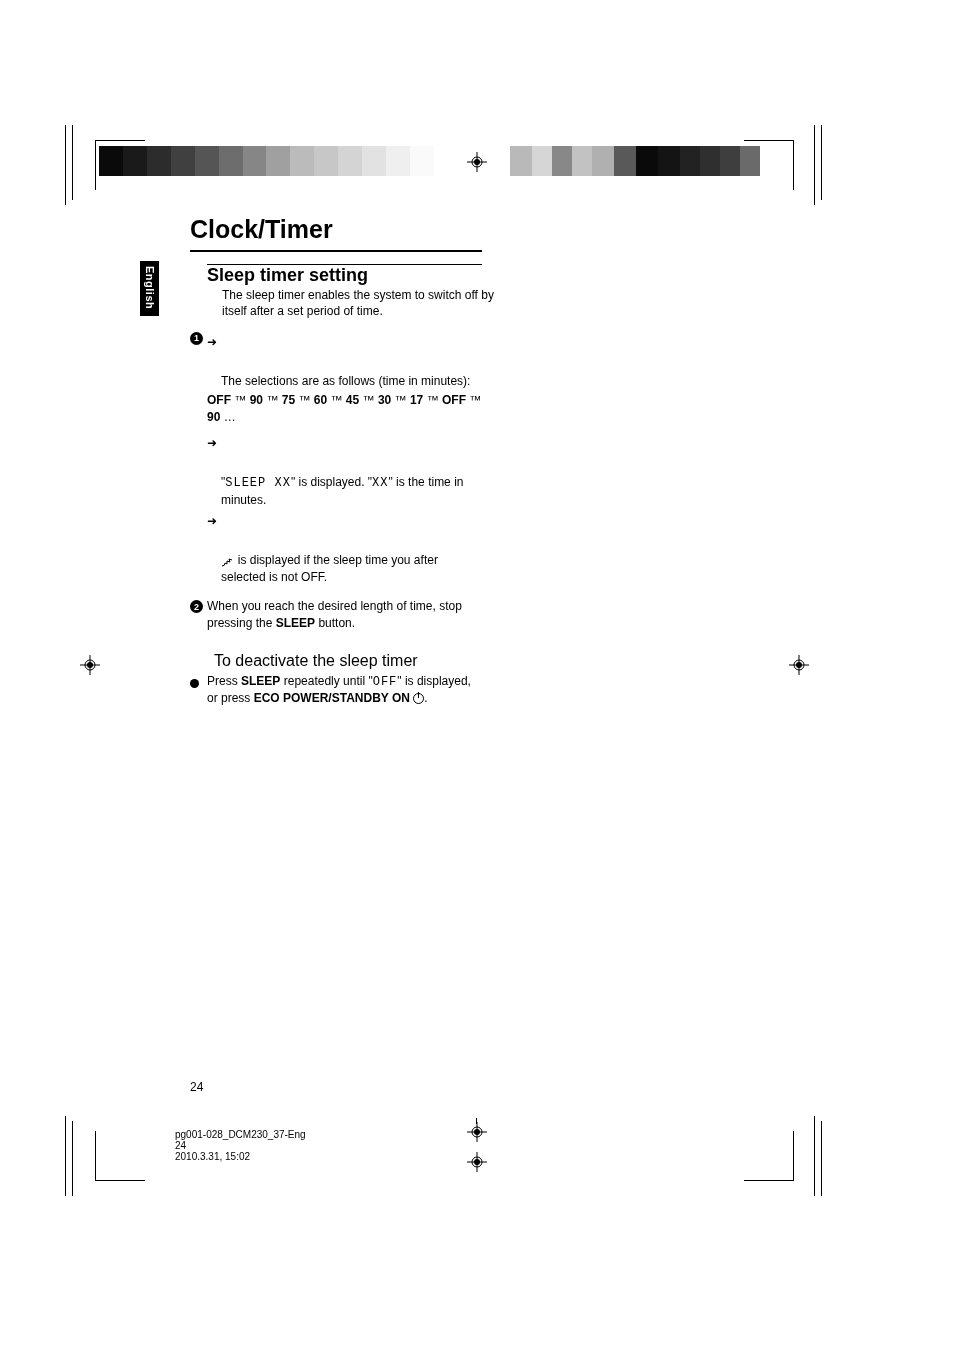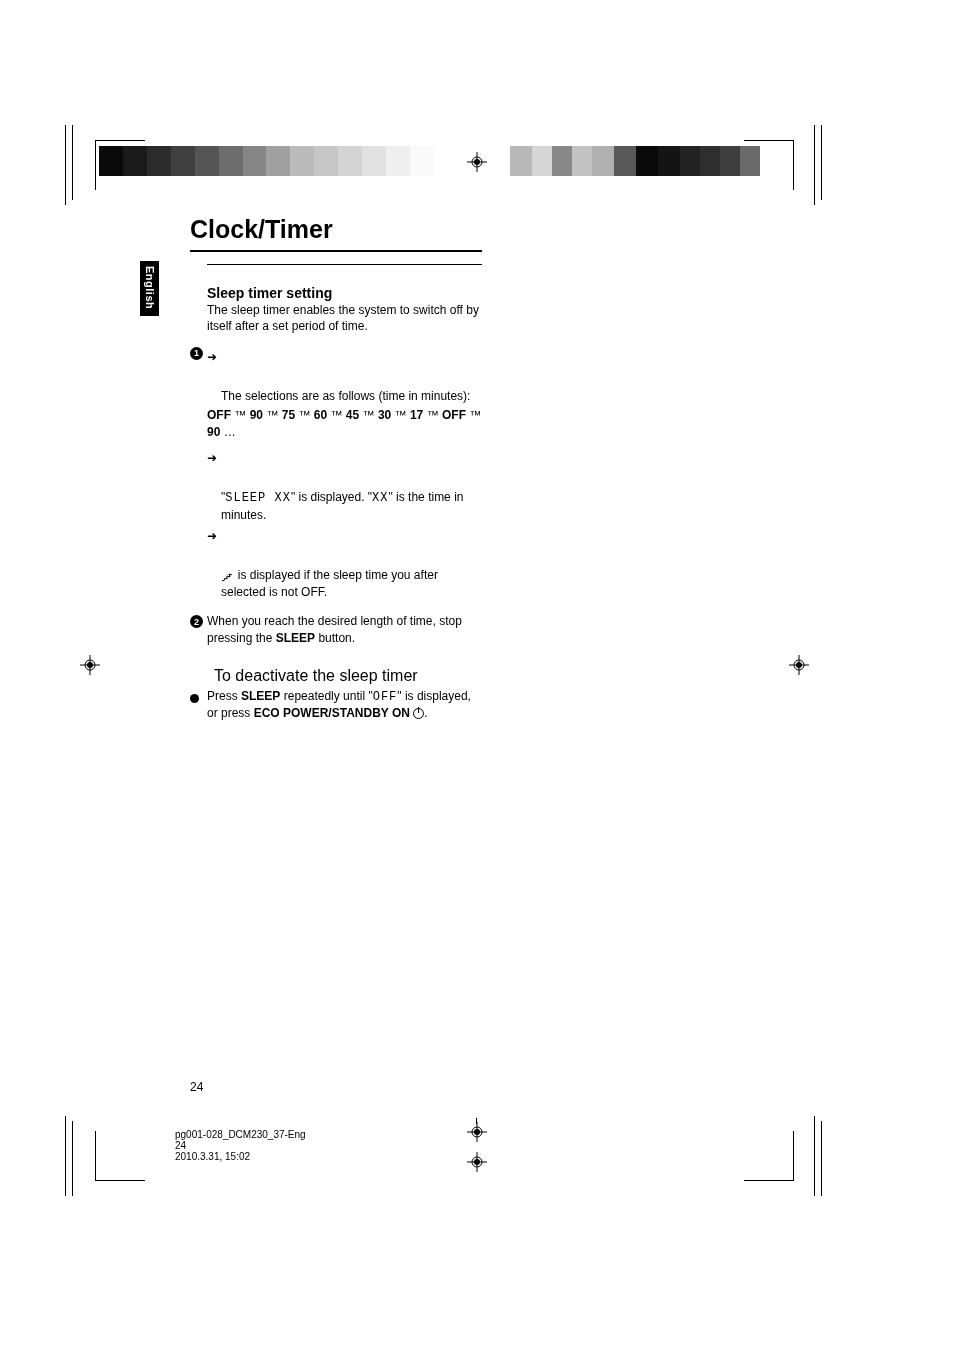--- a/index.html
+++ b/index.html
@@ -92,32 +92,32 @@
     position: absolute;
     top: 261px; left: 140px;
     background: #000; color: #fff;
     writing-mode: vertical-rl;
     font-size: 11px; font-weight: bold;
     padding: 5px 3px 7px 4px;
     letter-spacing: 0.5px;
   }
 
   .section-title {
-    font-size: 14px; font-weight: bold;
+    font-size: 18px; font-weight: bold;
     border-top: 1px solid #000;
-    padding-top: 20px;
+    padding-top: 0;
     width: 275px;
     margin-left: 17px;
   }
 
   .body-text {
     font-size: 12px;
     line-height: 1.35;
     width: 275px;
-    margin-left: 17px;
+    margin-left: 32px;
     margin-top: 1px;
   }
 
   .step-row { display: flex; margin-top: 10px; width: 292px; }
   .step-num {
     flex: 0 0 17px;
     font-size: 12px;
   }
   .step-num .circ {
     display: inline-flex;

